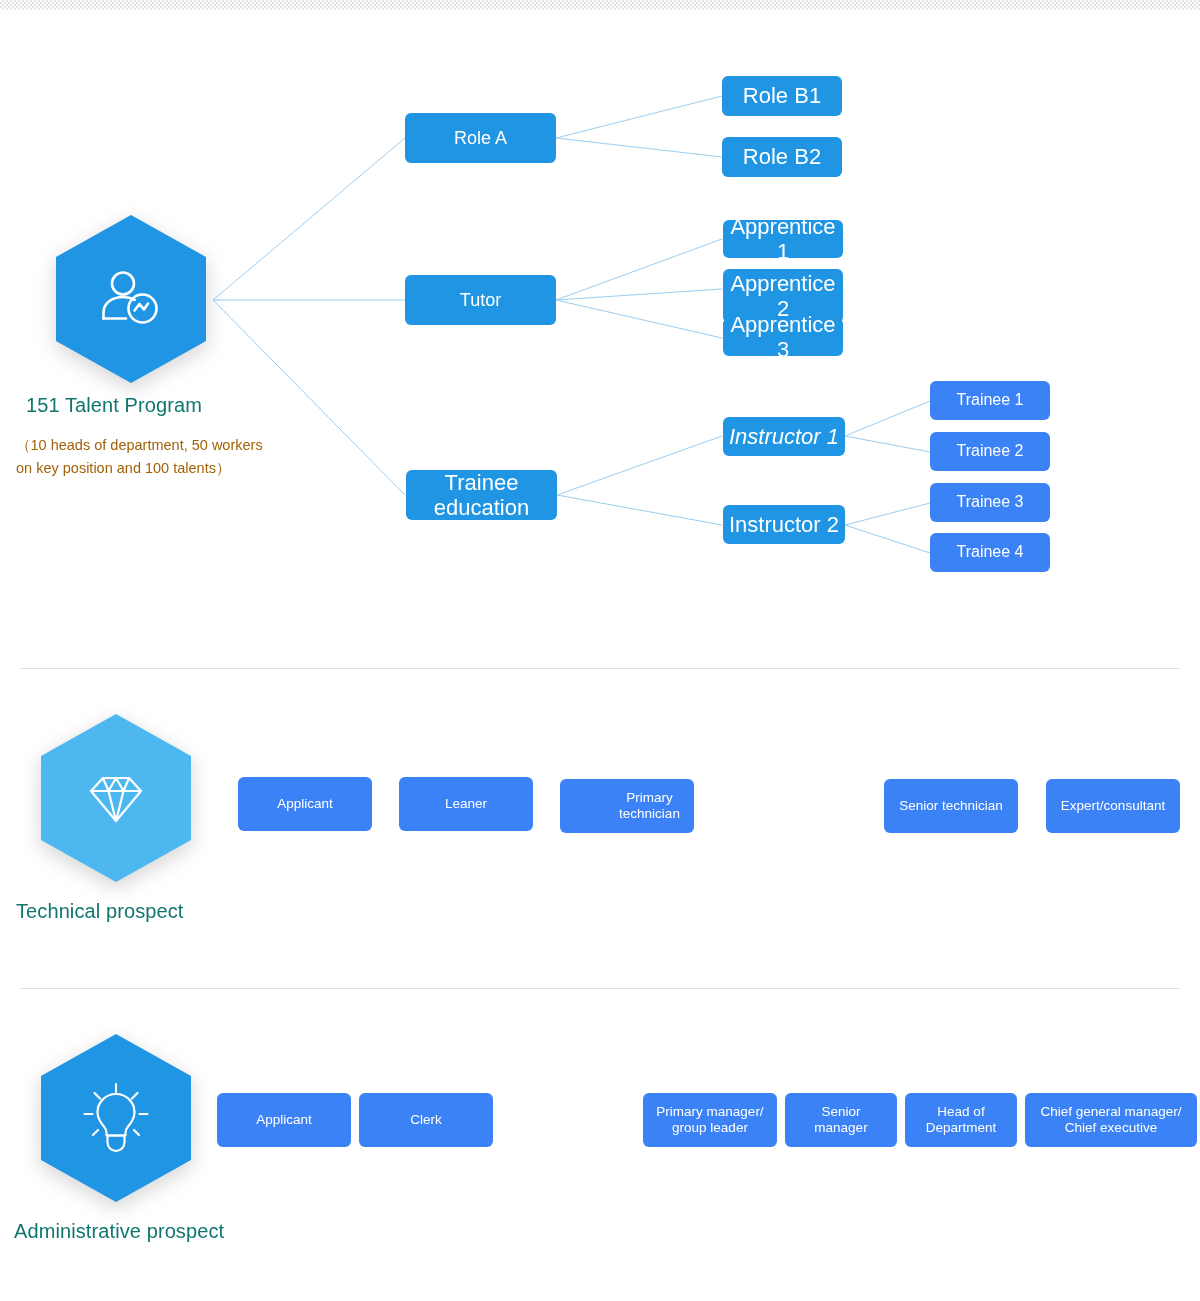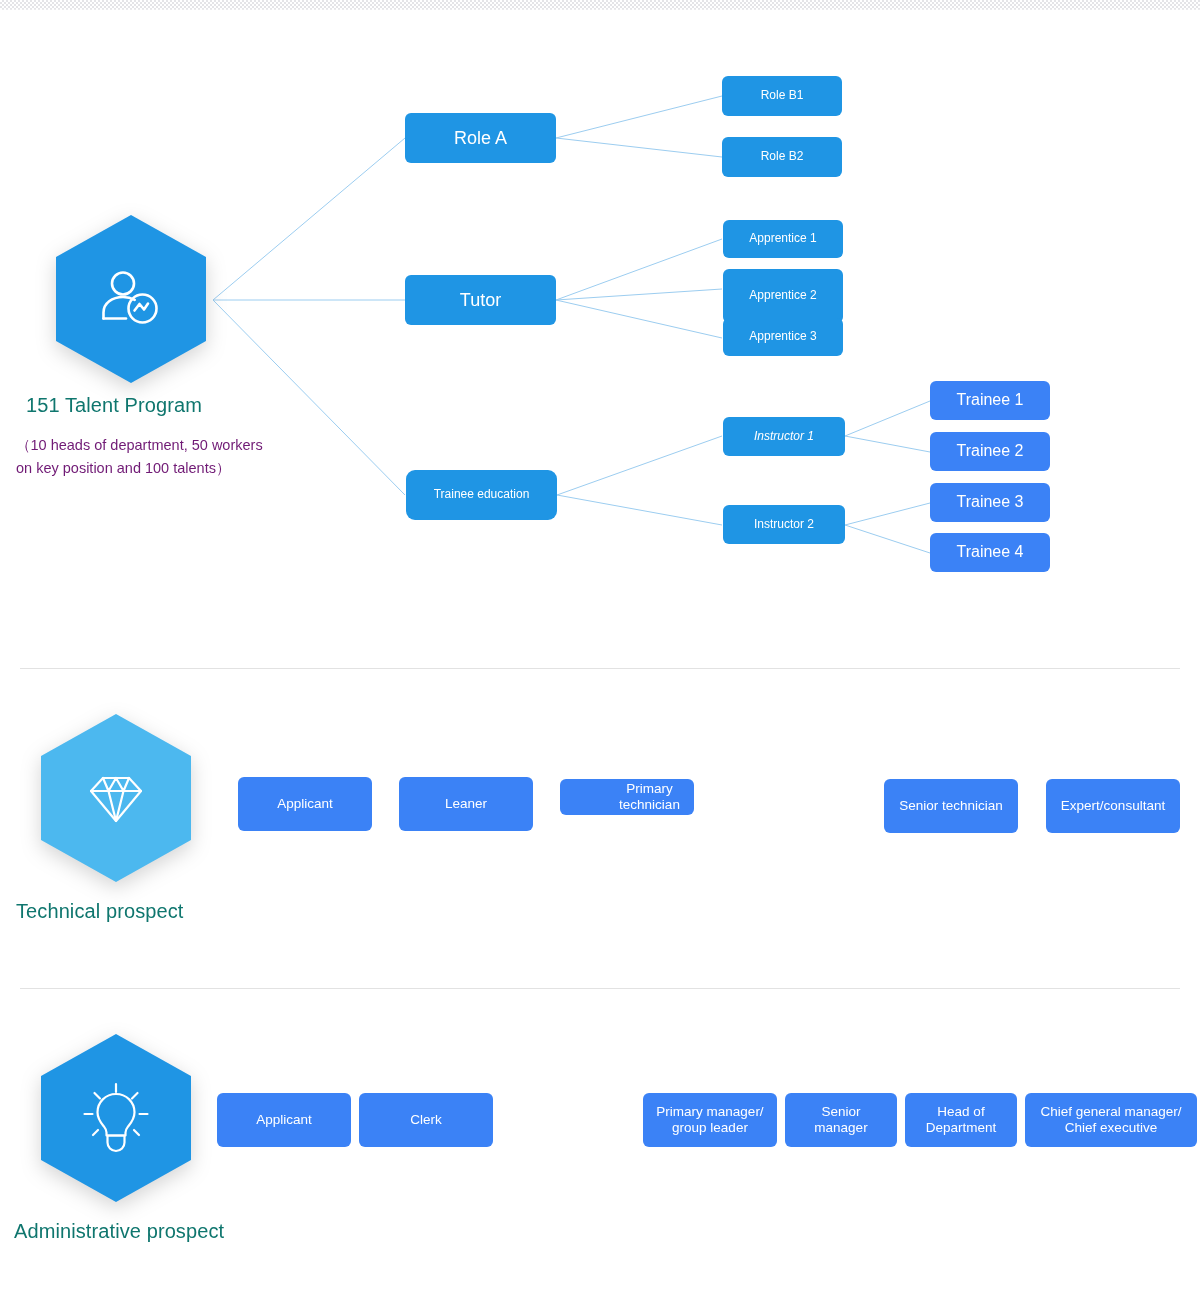--- a/index.html
+++ b/index.html
@@ -49,38 +49,38 @@
     border-radius:14px;
   }
   .hex .ico{position:relative;z-index:2;display:block;}
   .hex-label{
     position:absolute;
     font-size:20px;color:#0f766e;white-space:nowrap;
     letter-spacing:.1px;
   }
   .hex-sub{
     position:absolute;
-    font-size:14.5px;color:#701a75;line-height:23px;
+    font-size:14.5px;color:#a16207;line-height:23px;
     white-space:pre-line;
   }
 
   
   .node{
     position:absolute;
     display:flex;align-items:center;justify-content:center;
     text-align:center;
     color:#ffffff;
     border-radius:6px;
     box-sizing:border-box;
     line-height:1.15;
   }
   .node.dark{background:#1f95e4;}
   .node.light{background:#3b82f6;}
   .node.lvl1{font-size:18px;}
-  .node.lvl2{font-size:12px;}
+  .node.lvl2{font-size:22px;}
   .node.lvl3{font-size:16px;}
   .node.chip{font-size:13.5px;}
 
   
   .edges{position:absolute;left:0;top:0;width:1200px;height:1301px;pointer-events:none;}
 </style>
 </head>
 <body>
 
 <div class="page">
@@ -126,21 +126,21 @@
         </g>
       </svg>
     </div>
   </div>
   <div class="hex-label" style="left:26px;top:394px;">151 Talent Program</div>
   <div class="hex-sub" style="left:16px;top:434px;width:330px;">（10 heads of department, 50 workers
   on key position and 100 talents）</div>
 
   <div class="node dark lvl1" style="left:405px;top:113px;width:151px;height:50px;">Role A</div>
   <div class="node dark lvl1" style="left:405px;top:275px;width:151px;height:50px;">Tutor</div>
-  <div class="node dark lvl2" style="left:406px;top:470px;width:151px;height:50px;border-radius:9px;">Trainee education</div>
+  <div class="node dark lvl2" style="left:406px;top:470px;width:151px;height:50px;">Trainee education</div>
 
   <div class="node dark lvl2" style="left:722px;top:76px;width:120px;height:40px;">Role B1</div>
   <div class="node dark lvl2" style="left:722px;top:137px;width:120px;height:40px;">Role B2</div>
 
   <div class="node dark lvl2" style="left:723px;top:220px;width:120px;height:38px;">Apprentice 1</div>
   <div class="node dark lvl2" style="left:723px;top:269px;width:120px;height:54px;">Apprentice 2</div>
   <div class="node dark lvl2" style="left:723px;top:318px;width:120px;height:38px;">Apprentice 3</div>
 
   <div class="node dark lvl2" style="left:723px;top:417px;width:122px;height:39px;font-style:italic;">Instructor 1</div>
   <div class="node dark lvl2" style="left:723px;top:505px;width:122px;height:39px;">Instructor 2</div>
@@ -162,21 +162,21 @@
           <path d="M22 15 L27.5 28 L35 15 L42.5 28 L48 15"></path>
           <path d="M27.5 28 L35 58 L42.5 28"></path>
         </g>
       </svg>
     </div>
   </div>
   <div class="hex-label" style="left:16px;top:900px;">Technical prospect</div>
 
   <div class="node light chip" style="left:238px;top:777px;width:134px;height:54px;">Applicant</div>
   <div class="node light chip" style="left:399px;top:777px;width:134px;height:54px;">Leaner</div>
-  <div class="node light chip" style="left:560px;top:779px;width:134px;height:36px;padding-left:45px;">Primary technician</div>
+  <div class="node light chip" style="left:560px;top:779px;width:134px;height:54px;padding-left:45px;">Primary technician</div>
   <div class="node light chip" style="left:884px;top:779px;width:134px;height:54px;">Senior technician</div>
   <div class="node light chip" style="left:1046px;top:779px;width:134px;height:54px;">Expert/consultant</div>
 
   <div class="divider" style="top:988px;"></div>
 
   <div class="hex-wrap" style="left:41px;top:1034px;">
     <div class="hex">
       <div class="shape" style="background:#1f95e4"></div>
       <svg class="ico" width="70" height="74" viewBox="0 0 70 74">
         <g fill="none" stroke="#ffffff" stroke-width="2.2" stroke-linecap="round" stroke-linejoin="round">

